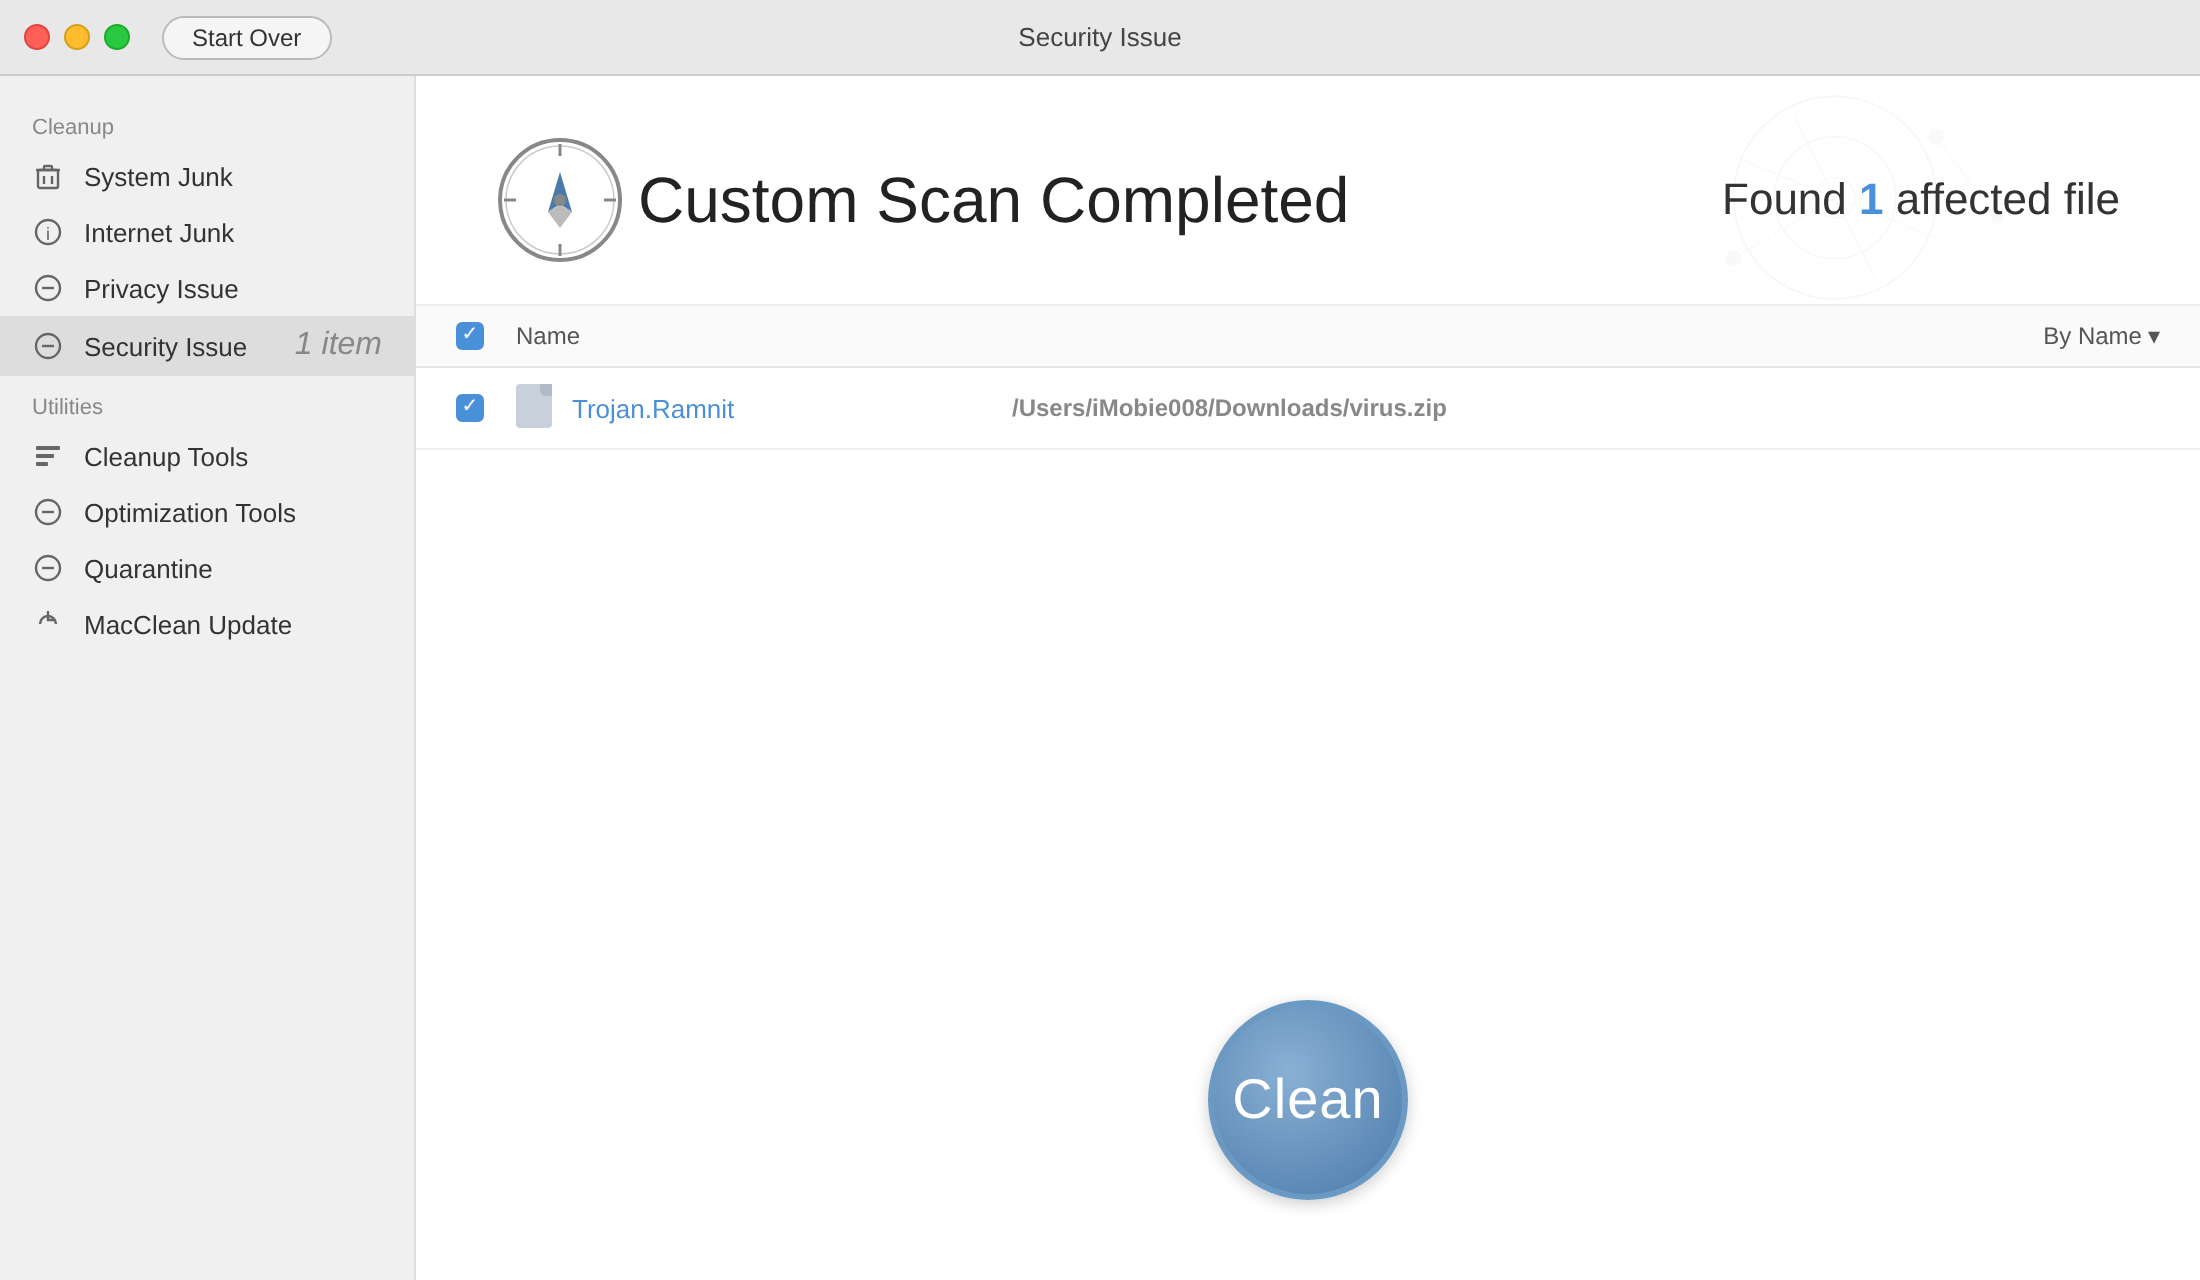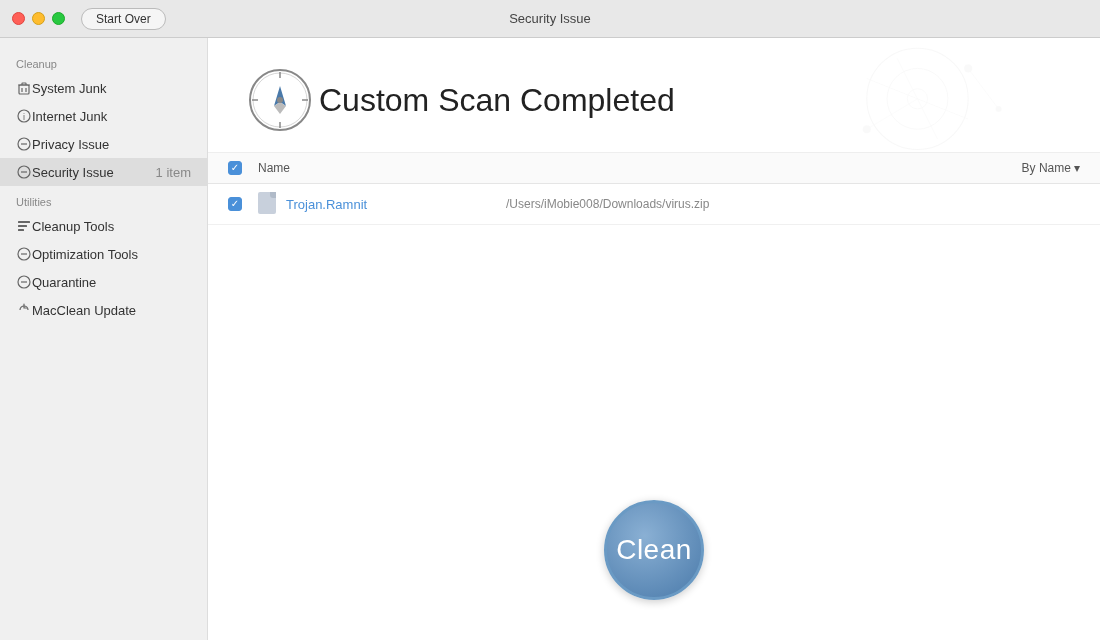--- a/index.html
+++ b/index.html
@@ -79,29 +79,31 @@
       padding: 10px 16px 4px;
       font-weight: 500;
     }
     .sidebar-item {
       display: flex;
       align-items: center;
       padding: 6px 16px;
       font-size: 13px;
       color: #333;
       cursor: pointer;
+      gap: 10px;
       position: relative;
     }
     .sidebar-item.active {
       background: rgba(0,0,0,0.08);
     }
     .sidebar-item .badge {
       margin-left: auto;
-      font-size: 13px;
+      font-size: 16px;
       color: #888;
+      font-style: italic;
     }
     .sidebar-icon {
       width: 16px;
       height: 16px;
       display: flex;
       align-items: center;
       justify-content: center;
       color: #666;
       font-size: 13px;
       flex-shrink: 0;
@@ -247,20 +249,21 @@
     }
     .file-name {
       color: #4a90d9;
       flex: 0 0 auto;
       min-width: 200px;
     }
     .file-path {
       color: #888;
       font-size: 12px;
       margin-left: 20px;
+      font-weight: bold;
     }
 
     
     .clean-btn-area {
       display: flex;
       justify-content: center;
       align-items: center;
       padding: 60px 0 40px;
     }
     .clean-button {
@@ -415,20 +418,23 @@
           <line x1="54" y1="32" x2="60" y2="32" stroke="#888" stroke-width="1.5"></line>
 
           <polygon points="32,18 38,38 32,34 26,38" fill="#4a7aaa"></polygon>
           <polygon points="32,46 38,38 32,34 26,38" fill="#bbb"></polygon>
           <circle cx="32" cy="32" r="3" fill="#888"></circle>
         </svg>
         <div>
           <span class="scan-title">Custom Scan Completed</span>
         </div>
       </div>
+      <div class="found-text">
+        <span>Found </span><span class="count">1</span><span> affected file</span>
+      </div>
     </div>
 
     <div class="file-list-area">
       <div class="list-header">
         <div class="col-check">
           <div class="checkbox checked"></div>
         </div>
         <div class="col-name">Name</div>
         <div class="col-sort">
           <span>By Name</span>

